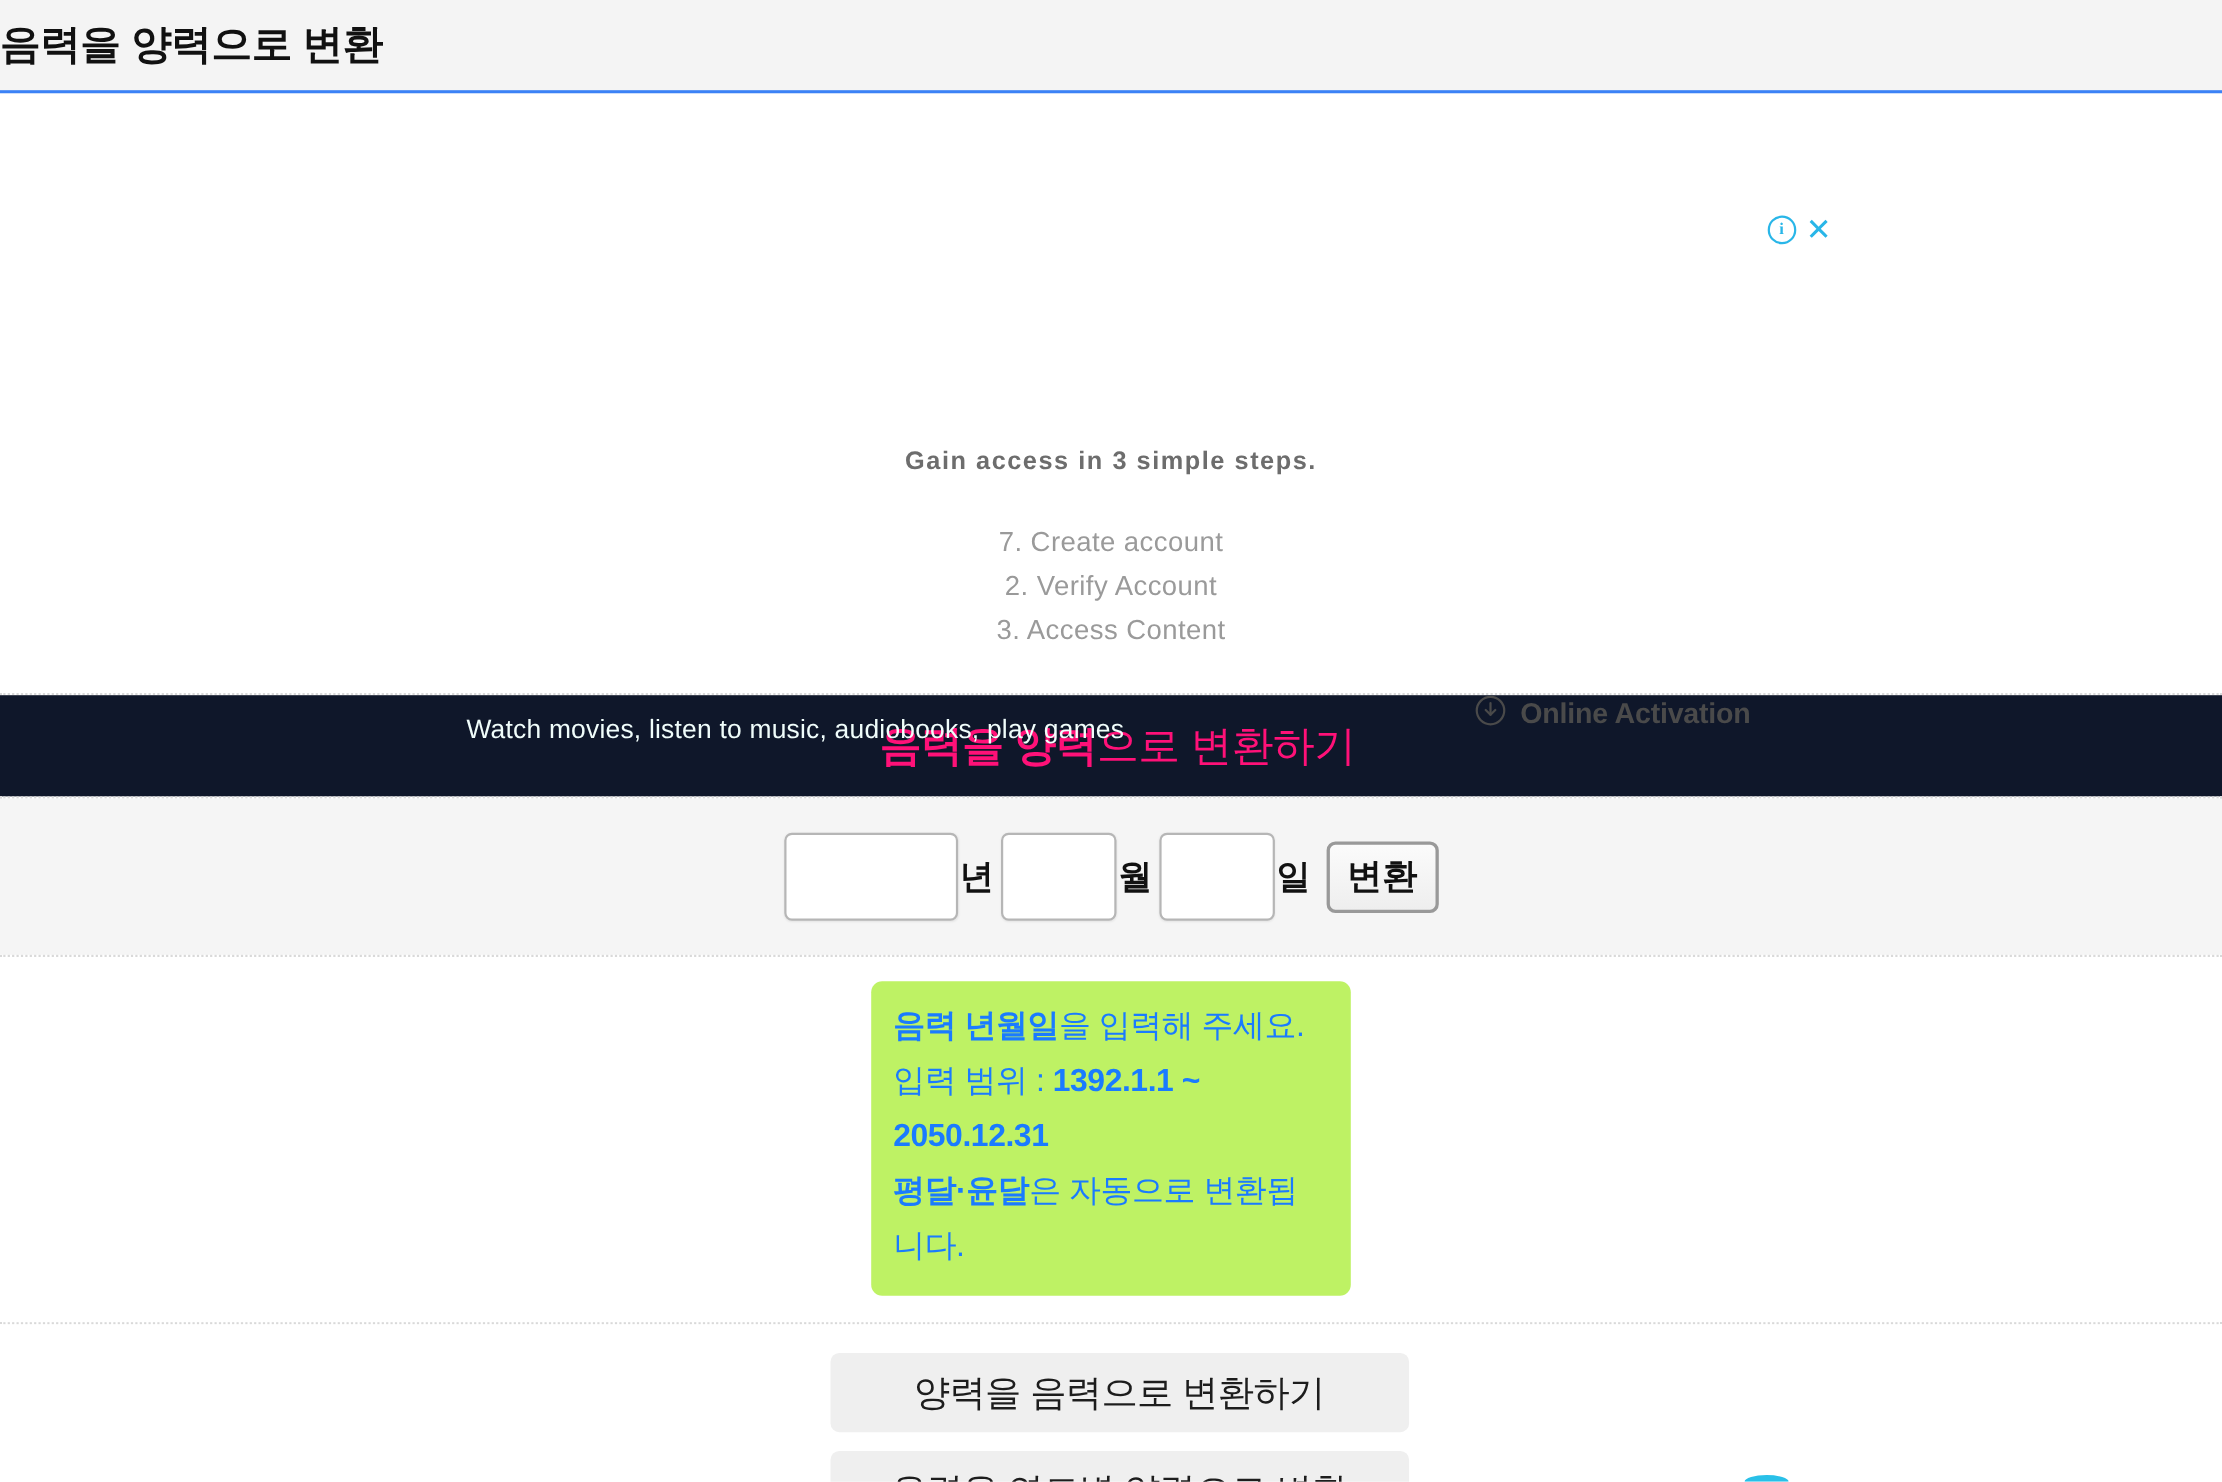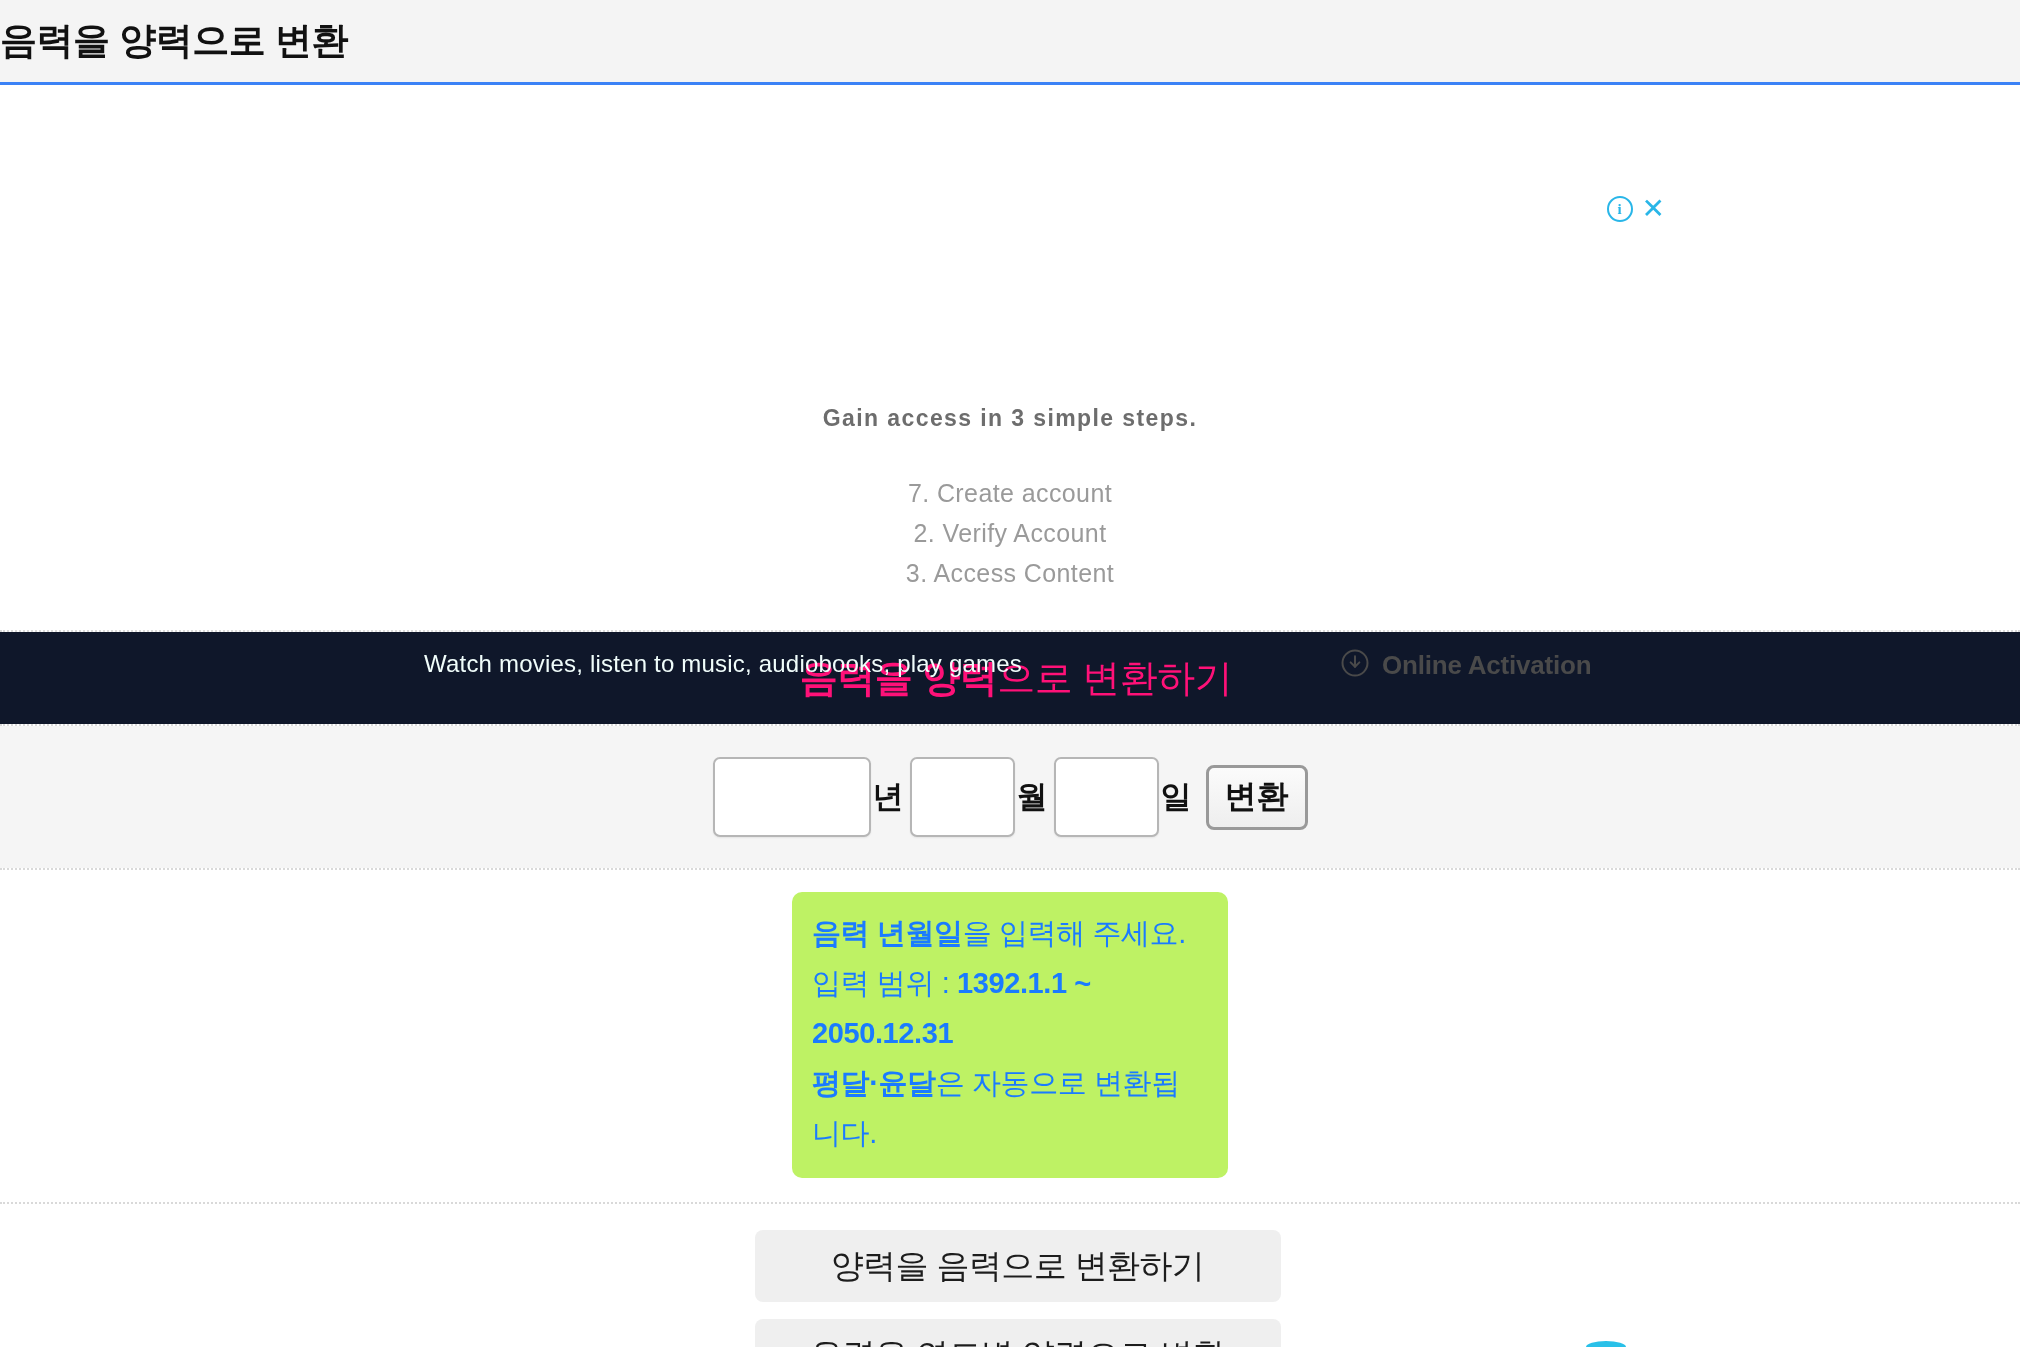--- a/index.html
+++ b/index.html
@@ -117,21 +117,21 @@
     position: absolute;
     top: 565px;
     left: 424px;
     font-size: 24px;
     color: #f0fdfb;
     letter-spacing: 0.2px;
     white-space: nowrap;
   }
   .ad-activation {
     position: absolute;
-    top: 563px;
+    top: 546px;
     left: 1340px;
     display: flex;
     align-items: center;
     gap: 12px;
   }
   .ad-activation-label {
     font-size: 26px;
     font-weight: 700;
     color: #4a4a4a;
     letter-spacing: -0.2px;

